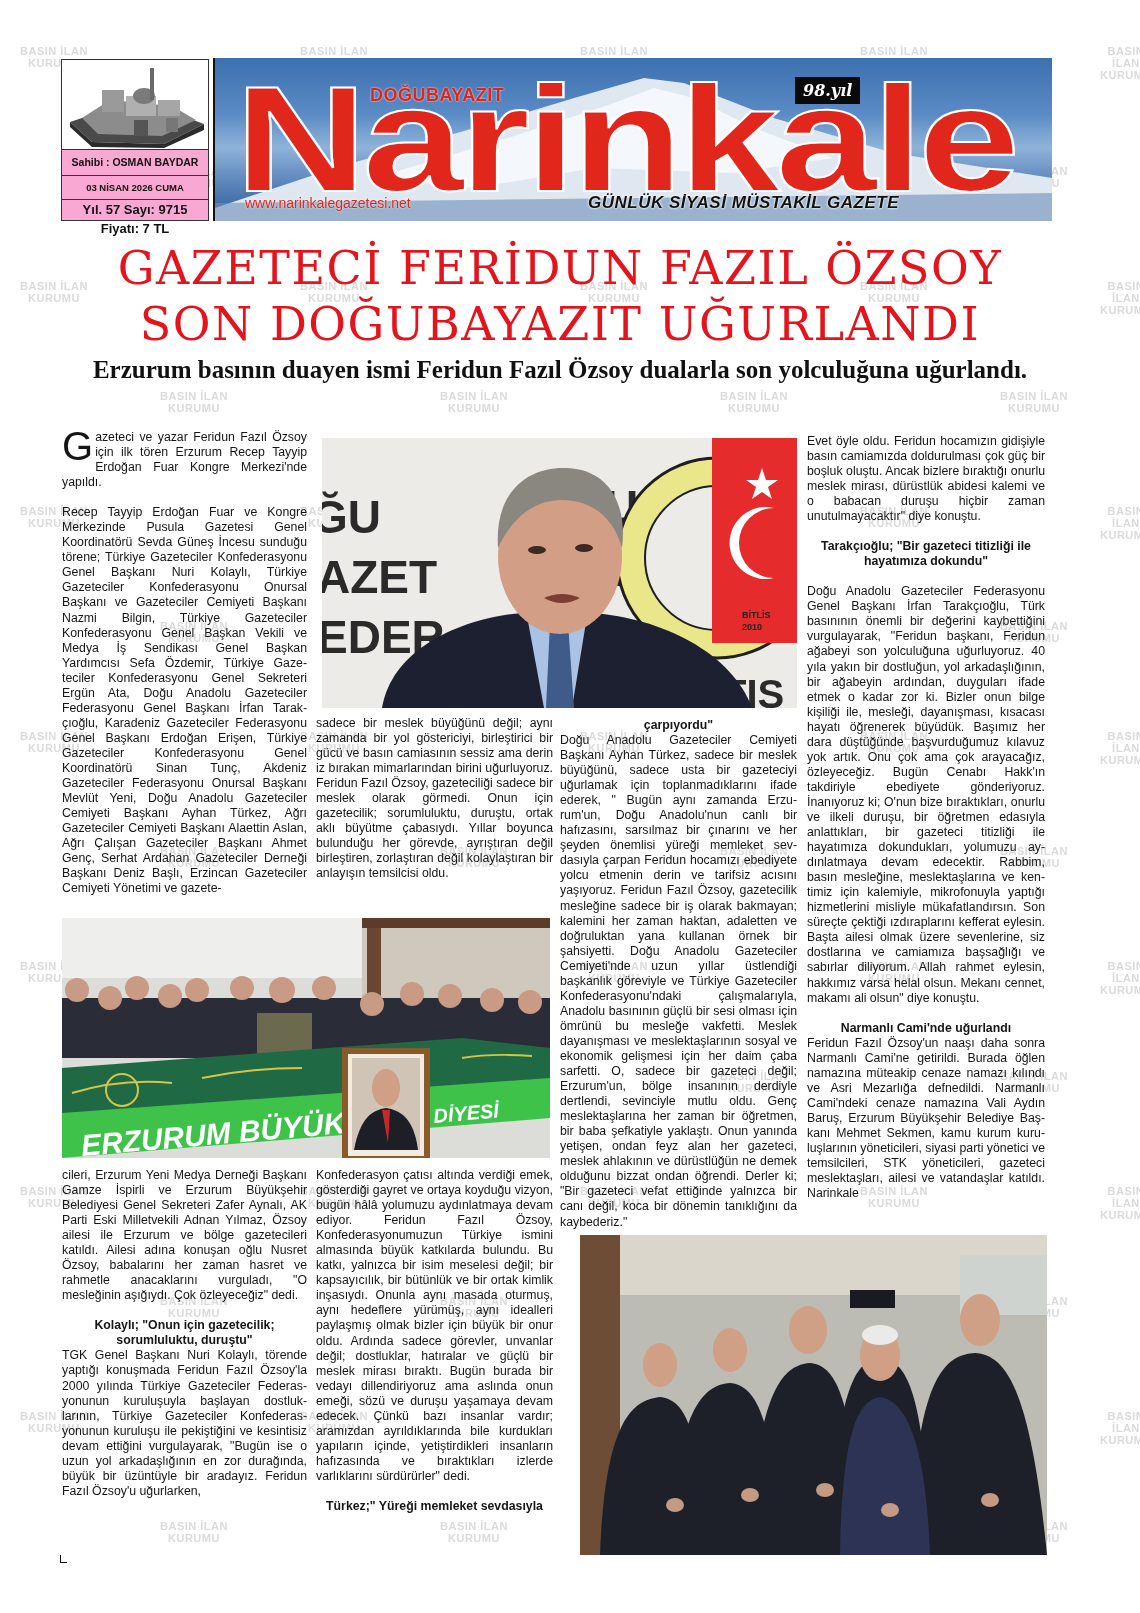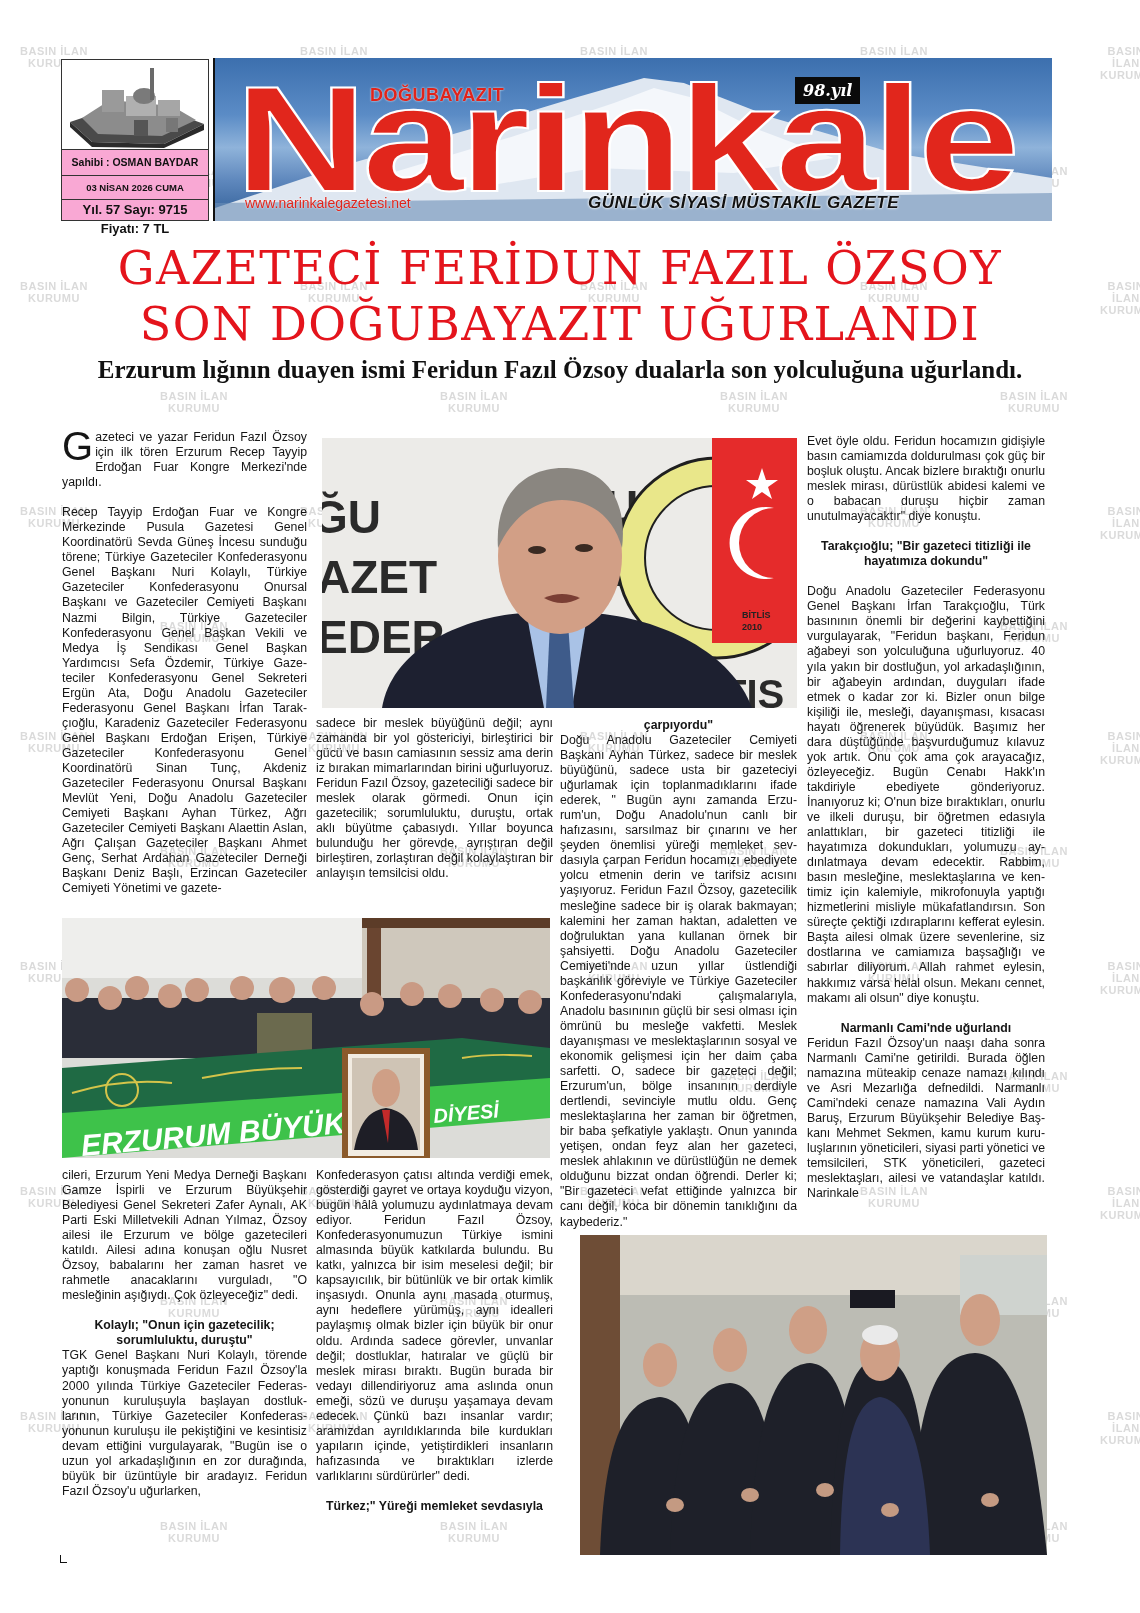--- a/index.html
+++ b/index.html
@@ -331,21 +331,21 @@
   <div class="year">98.yıl</div>
   <div class="url">www.narinkalegazetesi.net</div>
   <div class="slogan">GÜNLÜK SİYASİ MÜSTAKİL GAZETE</div>
 </div>
 
 <div class="headline">
   <div>GAZETECİ FERİDUN FAZIL ÖZSOY</div>
   <div>SON DOĞUBAYAZIT UĞURLANDI</div>
 </div>
 <div class="subhead">
-  <div>Erzurum lığının duayen ismi Feridun Fazıl Özsoy dualarla son yolculuğuna uğurlandı.</div>
+  <div>Erzurum basının duayen ismi Feridun Fazıl Özsoy dualarla son yolculuğuna uğurlandı.</div>
 </div>
 
 <div class="col" style="left:62px; top:430px; width:245px;">
   <p><span class="dropcap">G</span><span>azeteci ve yazar Feridun Fazıl Özsoy için ilk tören Erzurum Recep Tayyip Erdoğan Fuar Kongre Merkezi'nde yapıldı.</span></p>
   <div class="gap"></div>
   <p>Recep Tayyip Erdoğan Fuar ve Kongre Merkezinde Pusula Gazetesi Genel Koordinatörü Sevda Güneş İncesu sun­duğu törene; Türkiye Gazeteciler Konfe­derasyonu Genel Başkanı Nuri Kolaylı, Türkiye Gazeteciler Konfederasyonu Onursal Başkanı ve Gazeteciler Cemiyeti Başkanı Nazmi Bilgin, Türkiye Gazeteciler Konfederasyonu Genel Başkan Vekili ve Medya İş Sendikası Genel Başkan Yardımcısı Sefa Özdemir, Türkiye Gaze­teciler Konfederasyonu Genel Sekreteri Ergün Ata, Doğu Anadolu Gazeteciler Federasyonu Genel Başkanı İrfan Tarak­çıoğlu, Karadeniz Gazeteciler Federas­yonu Genel Başkanı Erdoğan Erişen, Türkiye Gazeteciler Konfederasyonu Ge­nel Koordinatörü Sinan Tunç, Akdeniz Gazeteciler Federasyonu Onursal Başka­nı Mevlüt Yeni, Doğu Anadolu Gazeteciler Cemiyeti Başkanı Ayhan Türkez, Ağrı Gazeteciler Cemiyeti Başkanı Alaettin Aslan, Ağrı Çalışan Gazeteciler Başkanı Ahmet Genç, Serhat Ardahan Gazeteciler Derneği Başkanı Deniz Başlı, Erzincan Gazeteciler Cemiyeti Yönetimi ve gazete-</p>
 </div>
 
 <div class="photo" style="left:322px; top:438px; width:475px; height:270px;">
   <svg viewBox="0 0 475 270" preserveAspectRatio="none">

